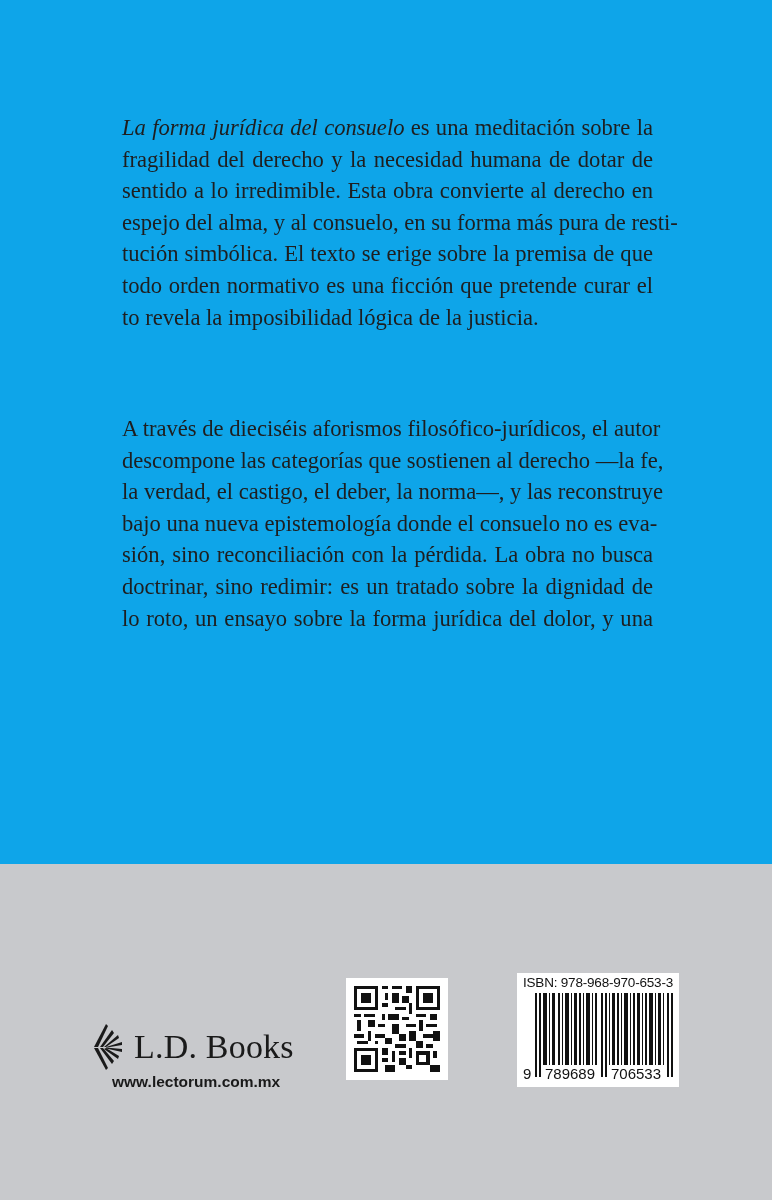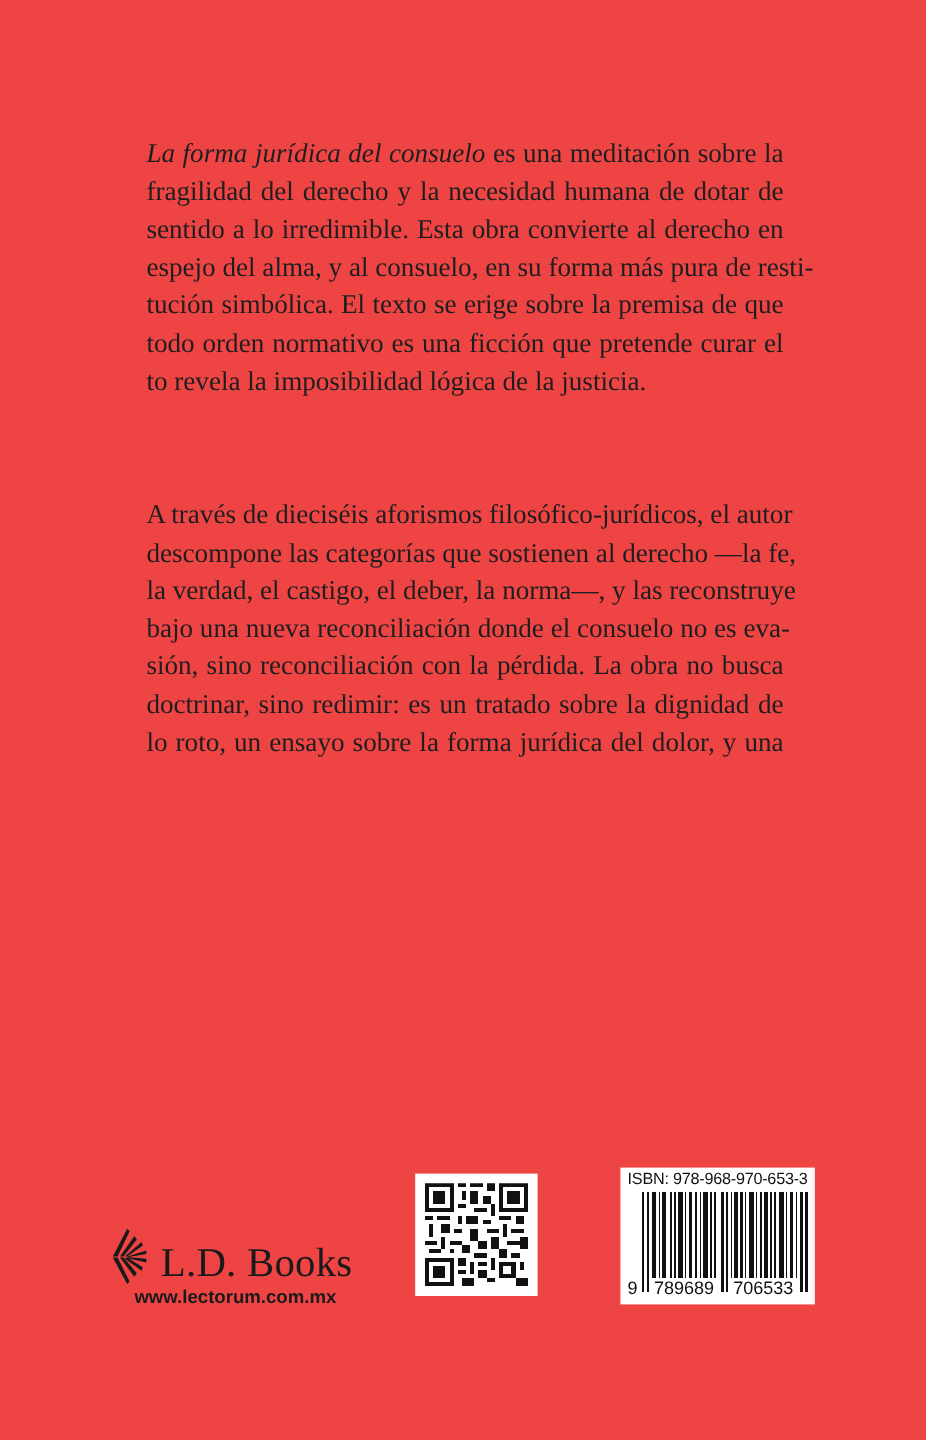--- a/index.html
+++ b/index.html
@@ -1,32 +1,32 @@
 <!DOCTYPE html>
 <html><head>
   <meta charset="utf-8">
   <style>
     * { margin: 0; padding: 0; box-sizing: border-box; }
     html, body { width: 772px; height: 1200px; background: #c8c9cc; overflow: hidden; }
-    .page { position: relative; width: 772px; height: 1200px; background: #ef4444; }
+    .page { position: relative; width: 772px; height: 864px; background: #0ea5e9; }
     .body-text {
       position: absolute; left: 122px; width: 531px;
       font-family: "Liberation Serif", "DejaVu Serif", serif;
       font-size: 22.6px; color: #1e1e1f; line-height: 31.6px;
     }
     .p1 { top: 112px; }
     .p2 { top: 413px; }
     .line {
       display: block; height: 31.6px; white-space: nowrap;
       text-align: justify; text-align-last: justify;
     }
     .line.last { text-align-last: left; }
     .line em { font-style: italic; }
 
-    .publisher { position: absolute; left: 92px; top: 1022px; display: flex; align-items: flex-end; }
+    .publisher { position: absolute; left: 92px; top: 1022px; display: flex; align-items: center; }
     .fan-icon { width: 38px; height: 50px; margin-right: 4px; }
     .pub-name {
       font-family: "Liberation Serif", "DejaVu Serif", serif;
       font-size: 34px; color: #1a1a1a; letter-spacing: 0.2px;
     }
     .pub-url {
       position: absolute; left: 112px; top: 1073px;
       font-family: "Liberation Sans", "DejaVu Sans", sans-serif;
       font-weight: bold; font-size: 15.5px; color: #1a1a1a;
     }
@@ -65,21 +65,21 @@
     <span class="line">espejo del alma, y al consuelo, en su forma más pura de resti-</span>
     <span class="line">tución simbólica. El texto se erige sobre la premisa de que</span>
     <span class="line">todo orden normativo es una ficción que pretende curar el</span>
     <span class="line last">to revela la imposibilidad lógica de la justicia.</span>
   </div>
 
   <div class="body-text p2">
     <span class="line">A través de dieciséis aforismos filosófico-jurídicos, el autor</span>
     <span class="line">descompone las categorías que sostienen al derecho —la fe,</span>
     <span class="line">la verdad, el castigo, el deber, la norma—, y las reconstruye</span>
-    <span class="line">bajo una nueva reconciliación donde el consuelo no es eva-</span>
+    <span class="line">bajo una nueva epistemología donde el consuelo no es eva-</span>
     <span class="line">sión, sino reconciliación con la pérdida. La obra no busca</span>
     <span class="line">doctrinar, sino redimir: es un tratado sobre la dignidad de</span>
     <span class="line">lo roto, un ensayo sobre la forma jurídica del dolor, y una</span>
   </div>
 
   <div class="publisher">
     <svg class="fan-icon" viewBox="0 0 38 50">
       <g fill="#1a1a1a">
         <path d="M2 25 L14 2 L16 4 L6 25 Z"></path>
         <path d="M8 25 L20 8 L22 11 L11 25 Z"></path>

